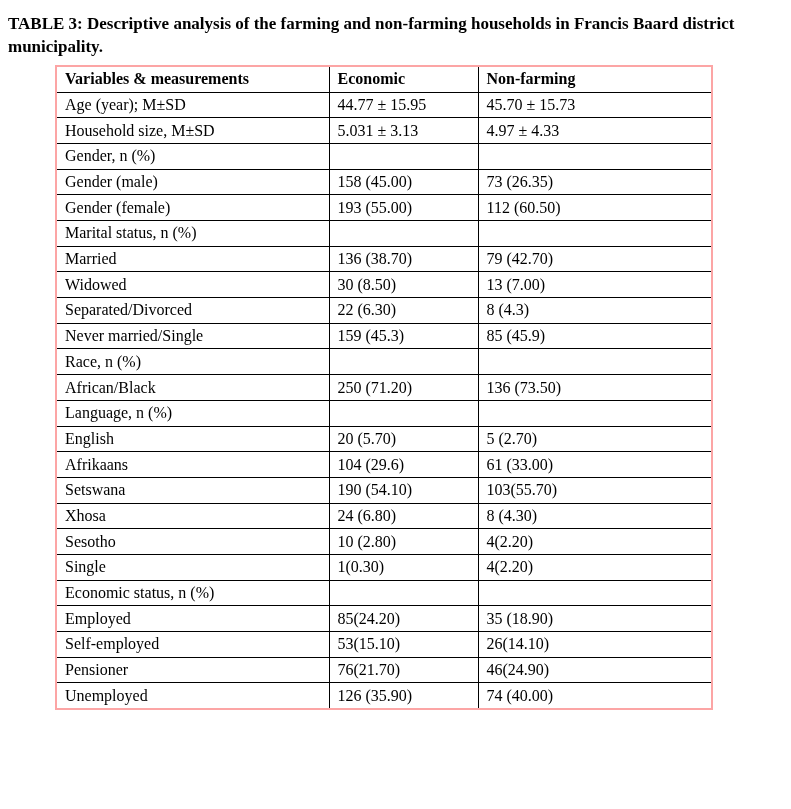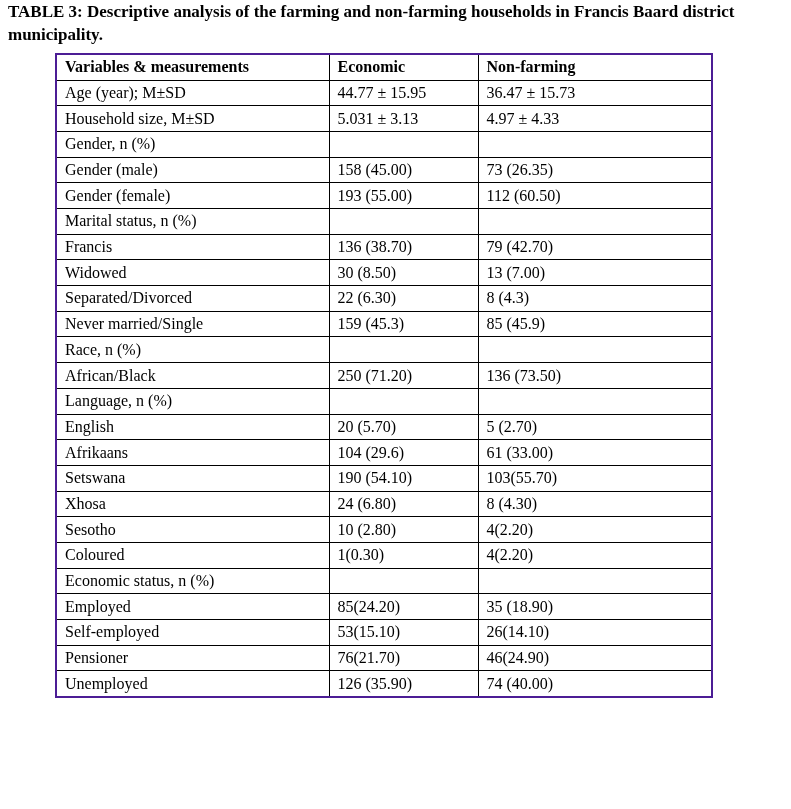--- a/index.html
+++ b/index.html
@@ -14,29 +14,29 @@
     background: #ffffff;
     color: #000000;
     font-family: "Liberation Serif", "DejaVu Serif", serif;
     overflow: hidden;
     box-sizing: border-box;
   }
   .caption {
     font-weight: bold;
     font-size: 17px;
     line-height: 1.38;
-    margin: 0 10px 6px 8px;
+    margin: 12px 10px 6px 8px;
     max-width: 760px;
   }
   table.desc-table {
     border-collapse: collapse;
     margin-left: 55px;
     width: 656px;
     table-layout: fixed;
-    border: 2px solid #4c1d95;
+    border: 2px solid #fca5a5;
   }
   table.desc-table th,
   table.desc-table td {
     border: 1px solid #000000;
     font-size: 16px;
     font-weight: normal;
     text-align: left;
     vertical-align: middle;
     padding: 1px 8px;
     height: 22.7px;
@@ -70,21 +70,21 @@
       <tr>
         <th>Variables &amp; measurements</th>
         <th>Economic</th>
         <th>Non-farming</th>
       </tr>
     </thead>
     <tbody id="table-body">
         <tr>
           <td>Age (year); M±SD</td>
           <td>44.77 ± 15.95</td>
-          <td>36.47 ± 15.73</td>
+          <td>45.70 ± 15.73</td>
         </tr>
         <tr>
           <td>Household size, M±SD</td>
           <td>5.031 ± 3.13</td>
           <td>4.97 ± 4.33</td>
         </tr>
         <tr>
           <td class="section">Gender, n (%)</td>
           <td></td>
           <td></td>
@@ -98,21 +98,21 @@
           <td>Gender (female)</td>
           <td>193 (55.00)</td>
           <td>112 (60.50)</td>
         </tr>
         <tr>
           <td class="section">Marital status, n (%)</td>
           <td></td>
           <td></td>
         </tr>
         <tr>
-          <td>Francis</td>
+          <td>Married</td>
           <td>136 (38.70)</td>
           <td>79 (42.70)</td>
         </tr>
         <tr>
           <td>Widowed</td>
           <td>30 (8.50)</td>
           <td>13 (7.00)</td>
         </tr>
         <tr>
           <td>Separated/Divorced</td>
@@ -158,21 +158,21 @@
           <td>Xhosa</td>
           <td>24 (6.80)</td>
           <td>8 (4.30)</td>
         </tr>
         <tr>
           <td>Sesotho</td>
           <td>10 (2.80)</td>
           <td>4(2.20)</td>
         </tr>
         <tr>
-          <td>Coloured</td>
+          <td>Single</td>
           <td>1(0.30)</td>
           <td>4(2.20)</td>
         </tr>
         <tr>
           <td class="section">Economic status, n (%)</td>
           <td></td>
           <td></td>
         </tr>
         <tr>
           <td>Employed</td>

